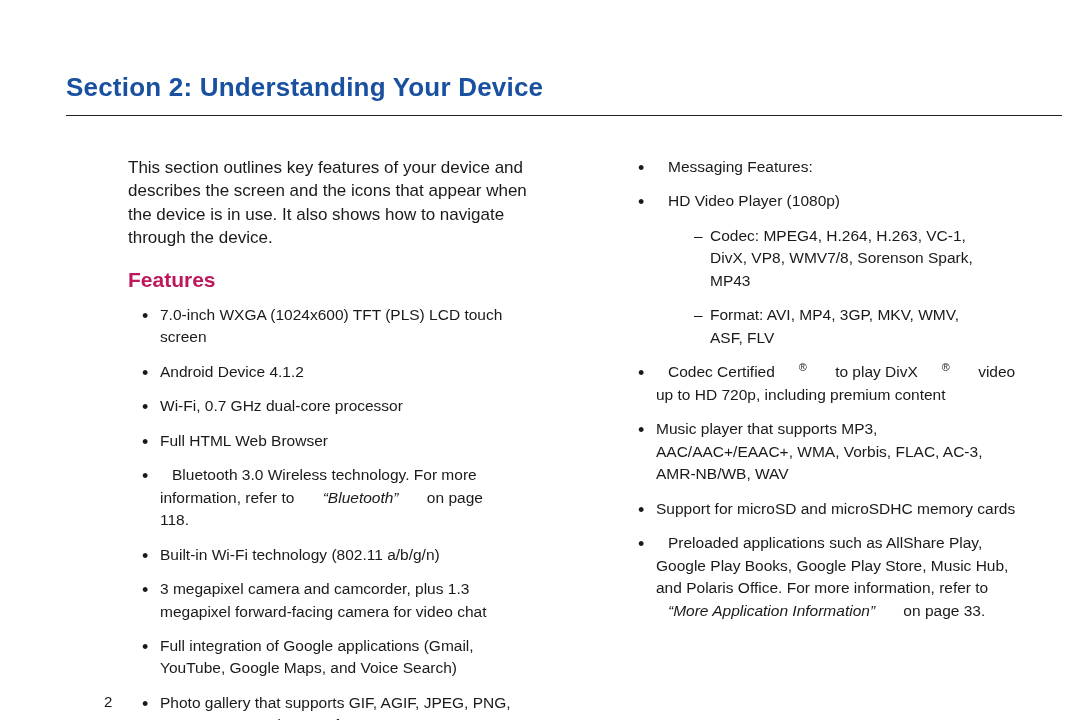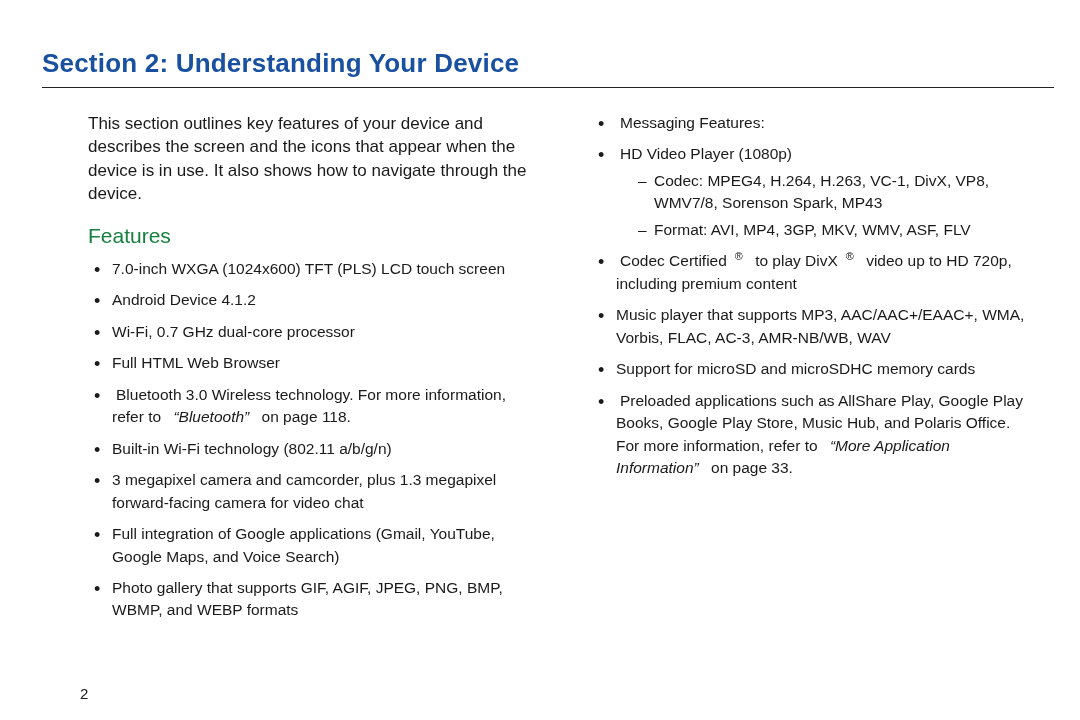--- a/index.html
+++ b/index.html
@@ -1,15 +1,15 @@
 <!DOCTYPE html>
 <html><head>
   <meta charset="utf-8">
   <style>
-    * { box-sizing: border-box; margin: 4px; padding: 0; }
+    * { box-sizing: border-box; margin: 12px; padding: 0; }
     body {
       width: 1080px;
       height: 720px;
       background: #fff;
       font-family: Arial, Helvetica, sans-serif;
       color: #1a1a1a;
       padding: 36px 30px 10px 30px;
       position: relative;
     }
     .section-title {
@@ -34,22 +34,22 @@
       flex: 1;
       min-width: 0;
     }
     .intro {
       font-size: 17px;
       line-height: 1.38;
       margin-bottom: 18px;
     }
     .subhead {
       font-size: 21px;
-      font-weight: normal;
-      color: #15803d;
+      font-weight: bold;
+      color: #be185d;
       margin-bottom: 10px;
     }
     ul.bullets {
       list-style: none;
       padding-left: 0;
     }
     ul.bullets > li {
       position: relative;
       padding-left: 20px;
       font-size: 15.5px;

